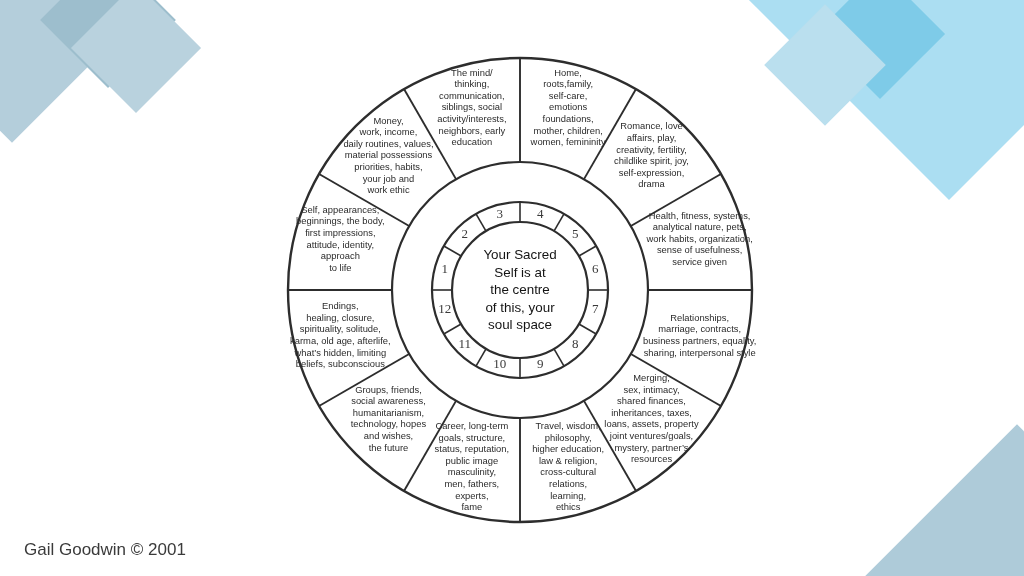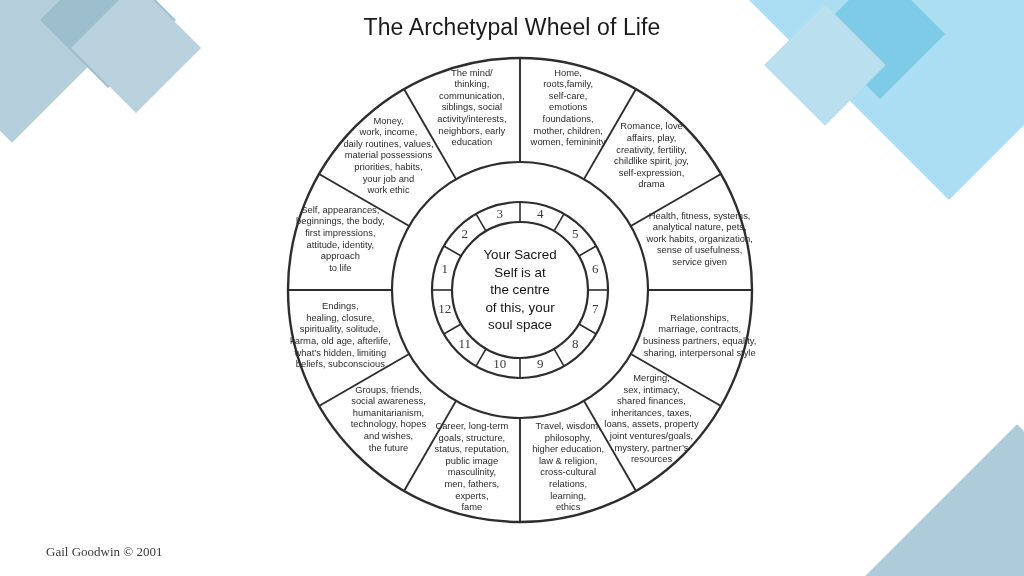--- a/index.html
+++ b/index.html
@@ -110,26 +110,25 @@
   }
   .core-text {
     font-family: "Liberation Sans", sans-serif;
     font-size: 13.4px;
     fill: #141414;
     text-anchor: middle;
   }
   
   #footer-credit {
     position: absolute;
-    left: 46px;
+    left: 24px;
     bottom: 16px;
-    font-size: 13px;
+    font-size: 17px;
     color: #3a3a3a;
     white-space: nowrap;
-    font-family: Liberation Serif, serif;
   }
 </style>
 </head>
 <body>
 
 <div class="slide">
 
   <div class="deco" id="deco-tl">
     <div class="dia d1"></div>
     <div class="dia d2"></div>
@@ -138,21 +137,20 @@
   <div class="deco" id="deco-tr">
     <div class="dia d1"></div>
     <div class="dia d2"></div>
     <div class="dia d3"></div>
   </div>
   <div class="deco" id="deco-br">
     <div class="dia d1"></div>
 
   </div>
 
-  <div id="page-title">The Archetypal Wheel of Life</div>
 
   <div id="wheel-figure">
     <svg id="wheel-svg" width="496" height="470" viewBox="0 0 496 470">
       <g id="wheel-rings">
           <circle cx="248" cy="235" r="232" class="ring-line outer-circle" stroke="#2d2d2d"></circle>
           <circle cx="248" cy="235" r="128" class="ring-line mid-circle" stroke="#2d2d2d"></circle>
           <circle cx="248" cy="235" r="88" class="ring-line num-circle" stroke="#2d2d2d"></circle>
           <circle cx="248" cy="235" r="68" class="ring-line inner-circle" stroke="#2d2d2d"></circle>
         </g>
       <g id="wheel-spokes">

